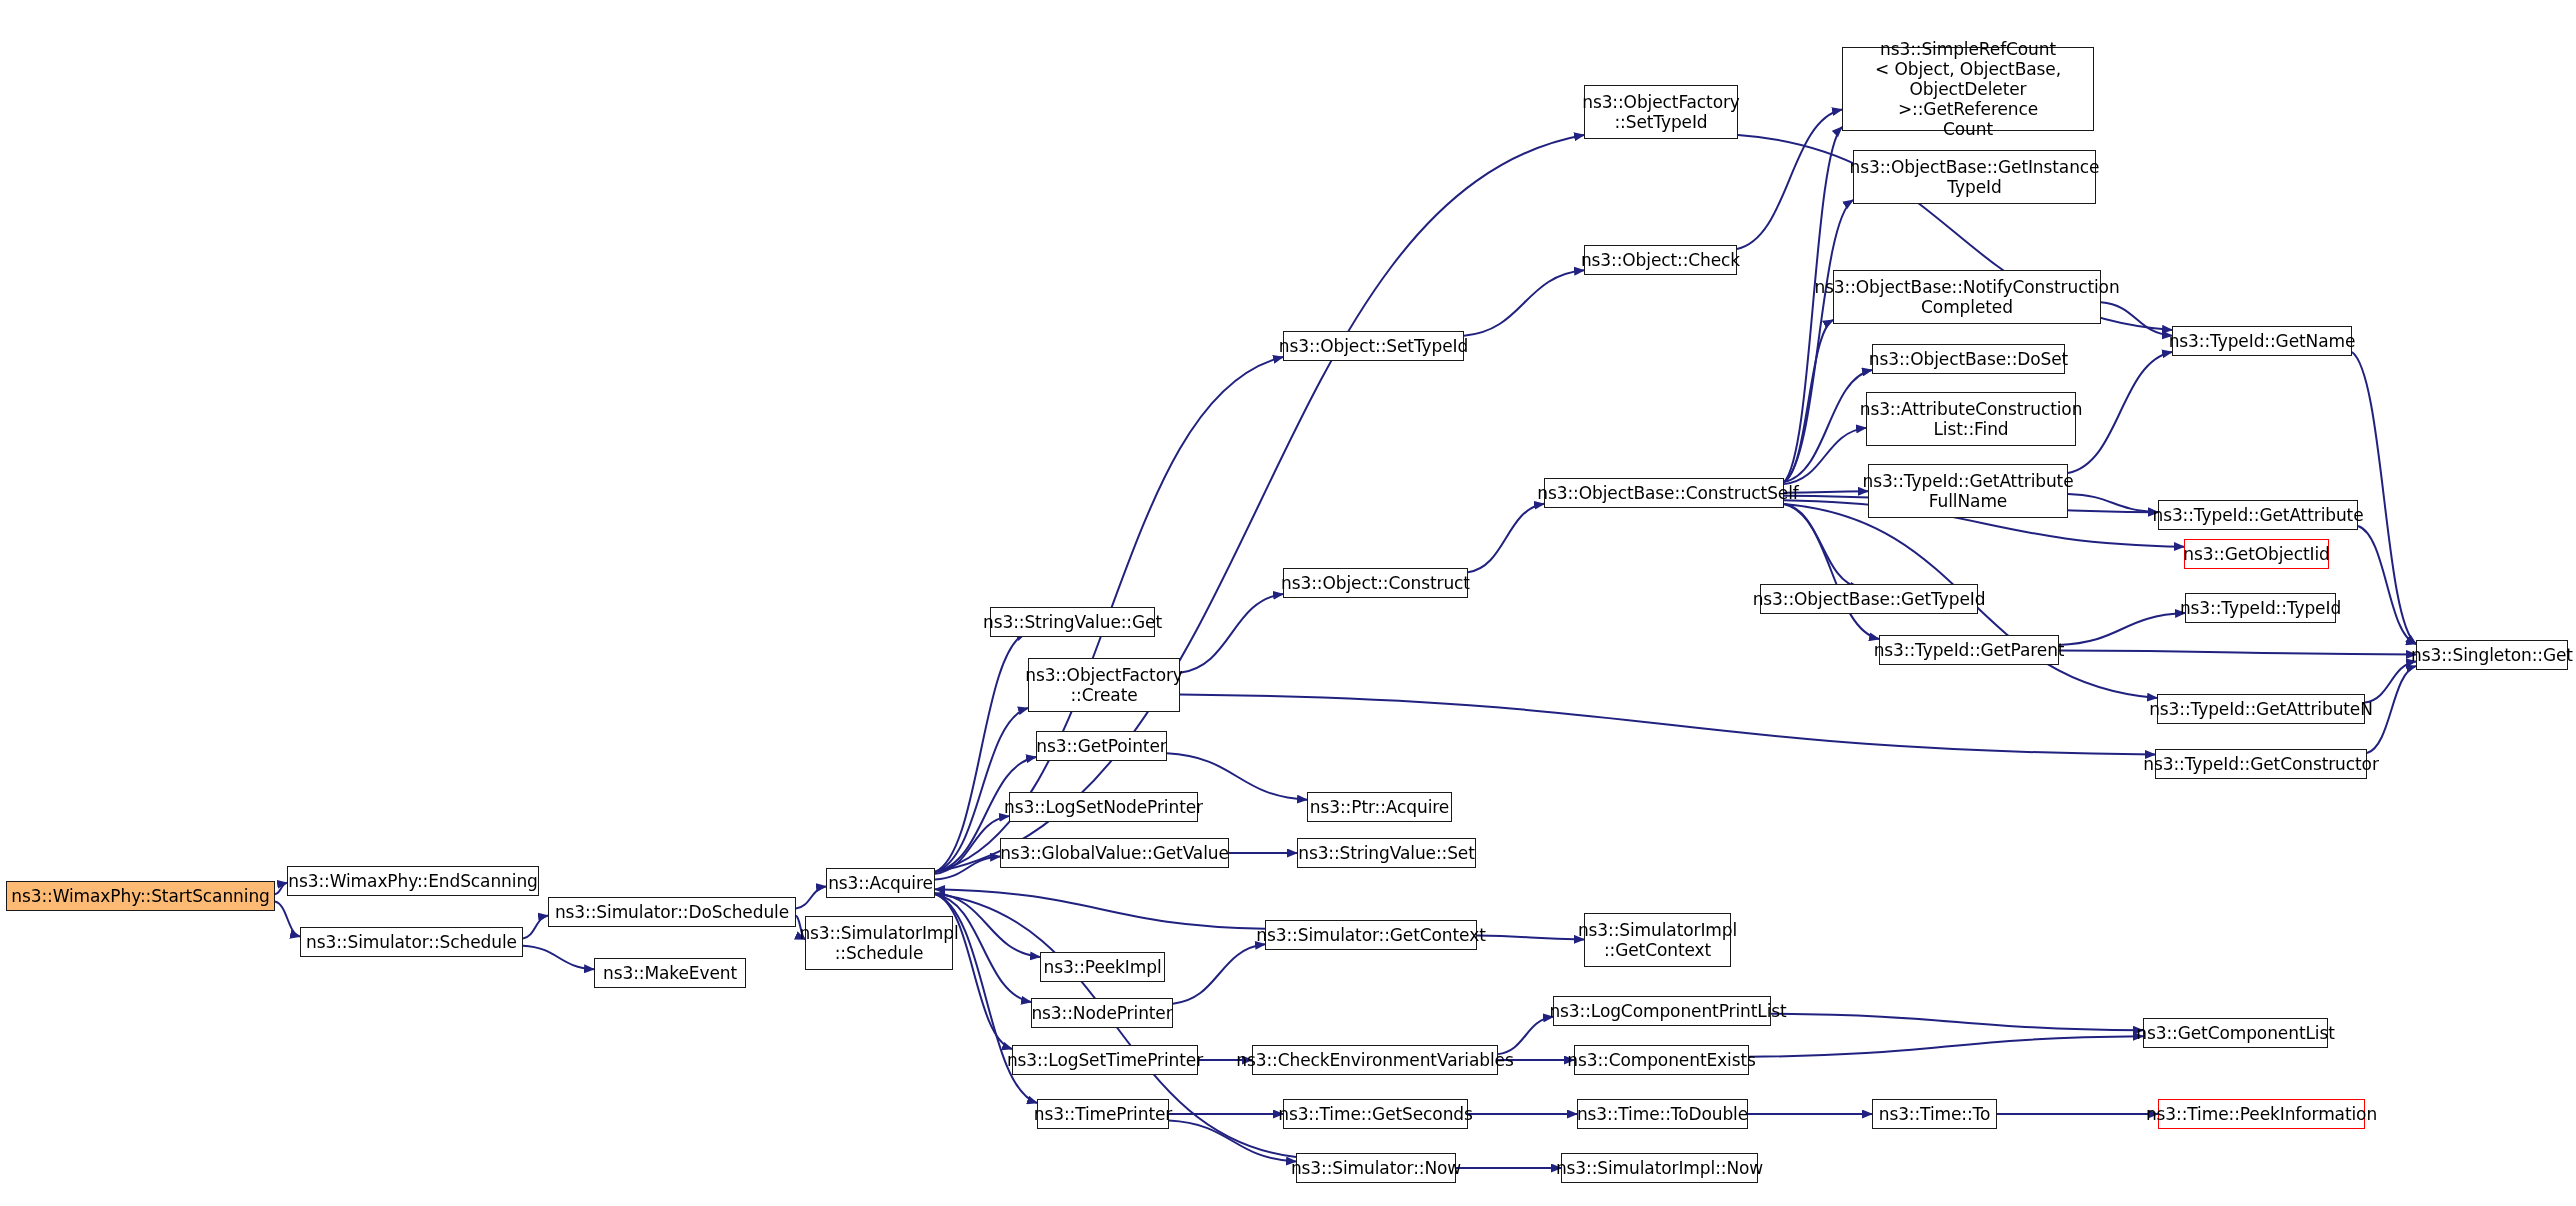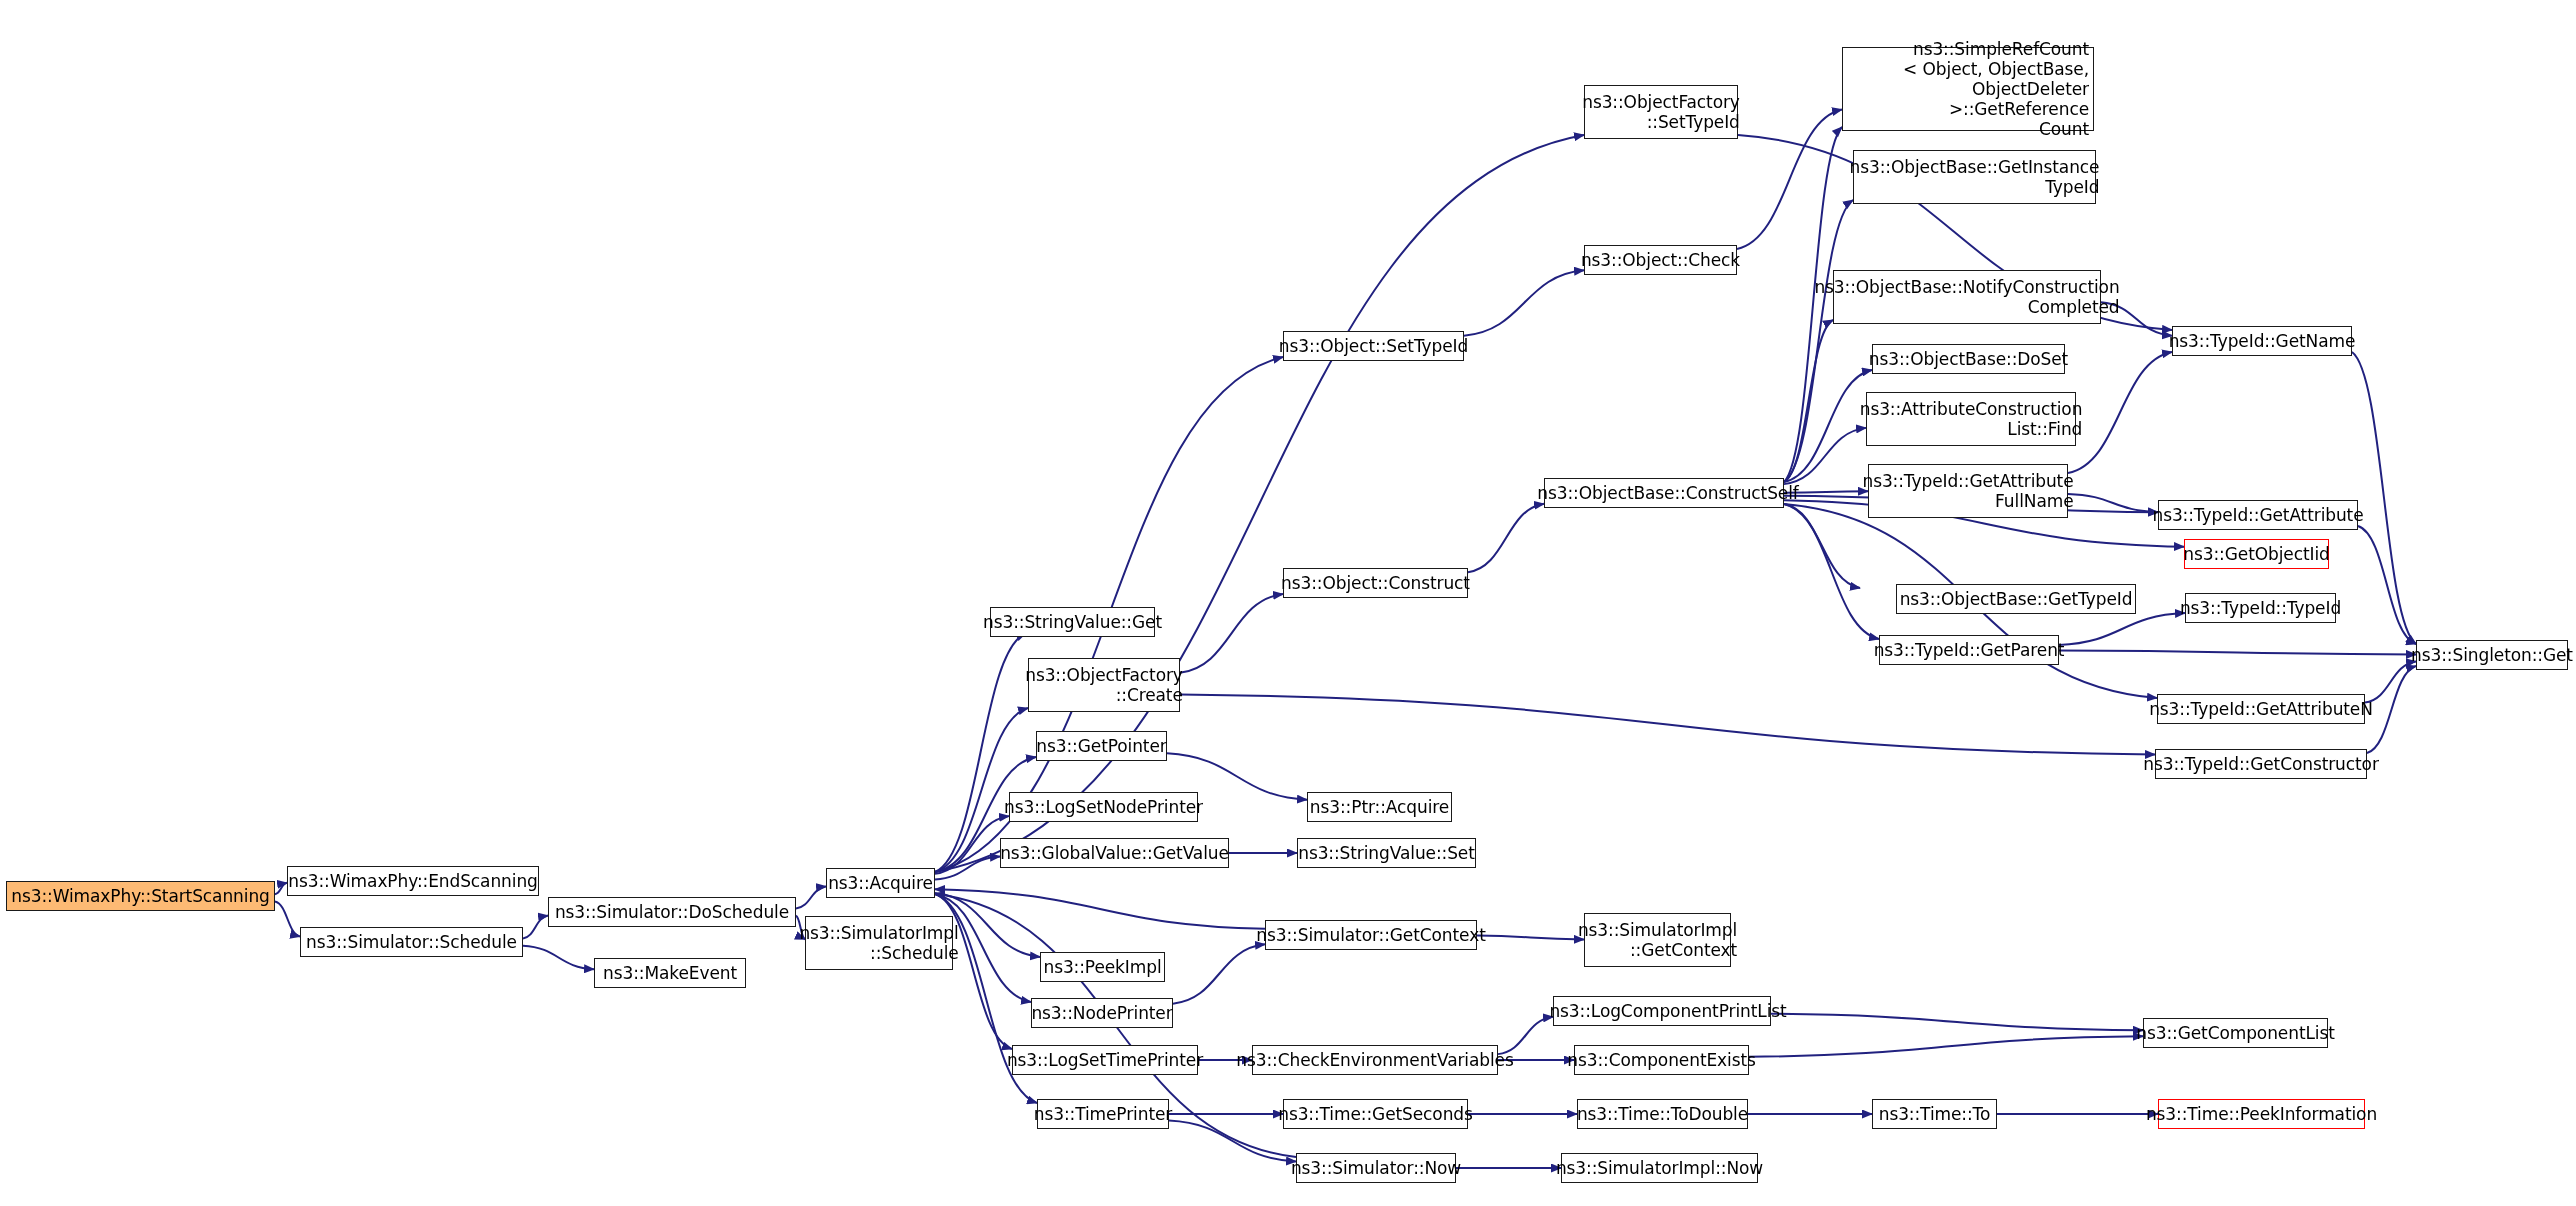--- a/index.html
+++ b/index.html
@@ -8,21 +8,21 @@
   #edges{position:absolute;left:0;top:0;width:2576px;height:1206px;}
   .node{
     position:absolute;
     box-sizing:border-box;
     border:1px solid #1a1a1a;
     background:#ffffff;
     color:#000000;
     display:flex;
     align-items:center;
     justify-content:center;
-    text-align:right;
+    text-align:center;
     font-size:17px;
     line-height:1.18;
     letter-spacing:-0.1px;
     white-space:pre-line;
     padding:1px 4px;
     z-index:3;
   }
   .node.root{ background:#fdba74; border-color:#1a1a1a; }
   .node.hot{ border:1px solid #ff0000; }
 </style>
@@ -142,21 +142,21 @@
 Count</div>
       <div class="node" style="left: 1853px; top: 150px; width: 243px; height: 54px;">ns3::ObjectBase::GetInstance
 TypeId</div>
       <div class="node" style="left: 1833px; top: 270px; width: 268px; height: 54px;">ns3::ObjectBase::NotifyConstruction
 Completed</div>
       <div class="node" style="left: 1872px; top: 344px; width: 193px; height: 30px;">ns3::ObjectBase::DoSet</div>
       <div class="node" style="left: 1866px; top: 392px; width: 210px; height: 54px;">ns3::AttributeConstruction
 List::Find</div>
       <div class="node" style="left: 1868px; top: 464px; width: 200px; height: 54px;">ns3::TypeId::GetAttribute
 FullName</div>
-      <div class="node" style="left: 1896px; top: 584px; width: 240px; height: 30px;">ns3::ObjectBase::GetTypeId</div>
+      <div class="node" style="left: 1760px; top: 584px; width: 218px; height: 30px;">ns3::ObjectBase::GetTypeId</div>
       <div class="node" style="left: 1879px; top: 635px; width: 180px; height: 30px;">ns3::TypeId::GetParent</div>
       <div class="node" style="left: 2172px; top: 326px; width: 180px; height: 30px;">ns3::TypeId::GetName</div>
       <div class="node" style="left: 2158px; top: 500px; width: 200px; height: 30px;">ns3::TypeId::GetAttribute</div>
       <div class="node hot" style="left: 2184px; top: 539px; width: 145px; height: 30px;">ns3::GetObjectIid</div>
       <div class="node" style="left: 2185px; top: 593px; width: 151px; height: 30px;">ns3::TypeId::TypeId</div>
       <div class="node" style="left: 2157px; top: 694px; width: 208px; height: 30px;">ns3::TypeId::GetAttributeN</div>
       <div class="node" style="left: 2155px; top: 749px; width: 212px; height: 30px;">ns3::TypeId::GetConstructor</div>
       <div class="node" style="left: 2416px; top: 640px; width: 152px; height: 30px;">ns3::Singleton::Get</div>
       <div class="node" style="left: 1872px; top: 1099px; width: 125px; height: 30px;">ns3::Time::To</div>
       <div class="node hot" style="left: 2158px; top: 1099px; width: 207px; height: 30px;">ns3::Time::PeekInformation</div>

